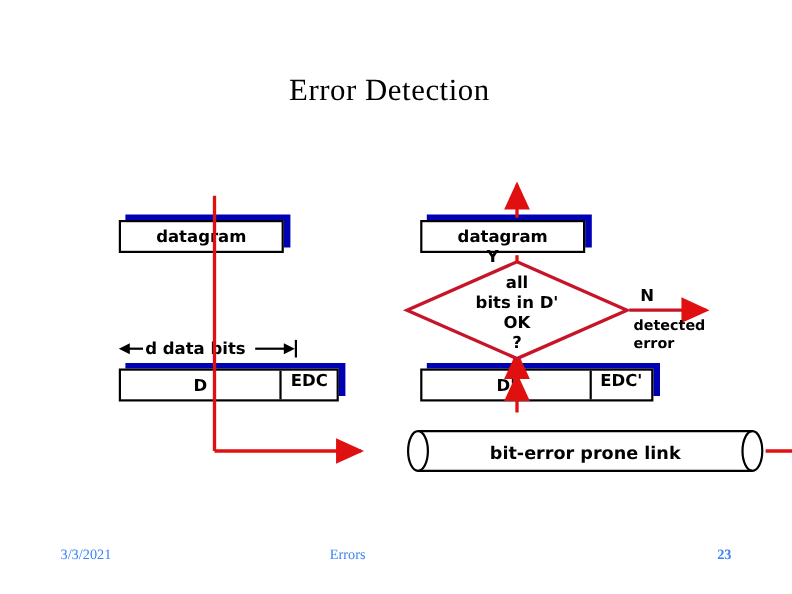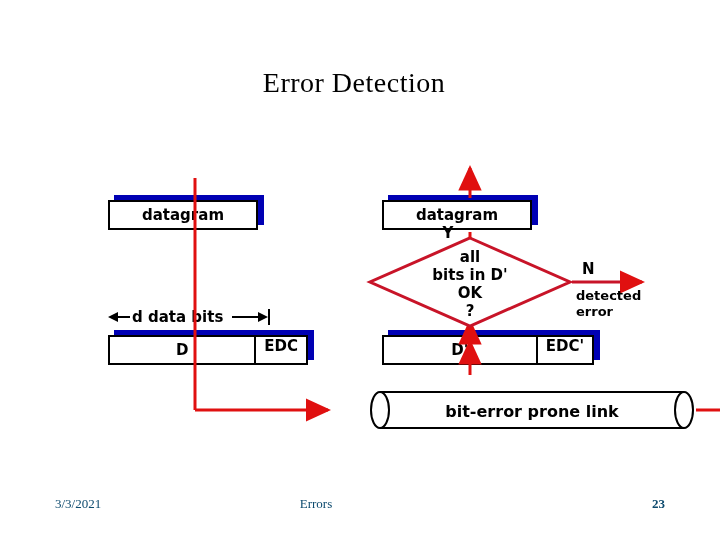--- a/index.html
+++ b/index.html
@@ -106,21 +106,21 @@
     color:#701a75;
     white-space:nowrap;
   }
 
   
   .footer{
     position:absolute;
     bottom:28px;
     font-family:"Liberation Serif", serif;
     font-size:13px;
-    color:#0c4a6e;
+    color:#3b82f6;
   }
   .footer.date{left:55px;}
   .footer.center{left:0;width:632px;text-align:center;}
   .footer.page{right:55px;font-weight:bold;}
 </style>
 </head>
 <body>
 
 <div id="slide">
 

